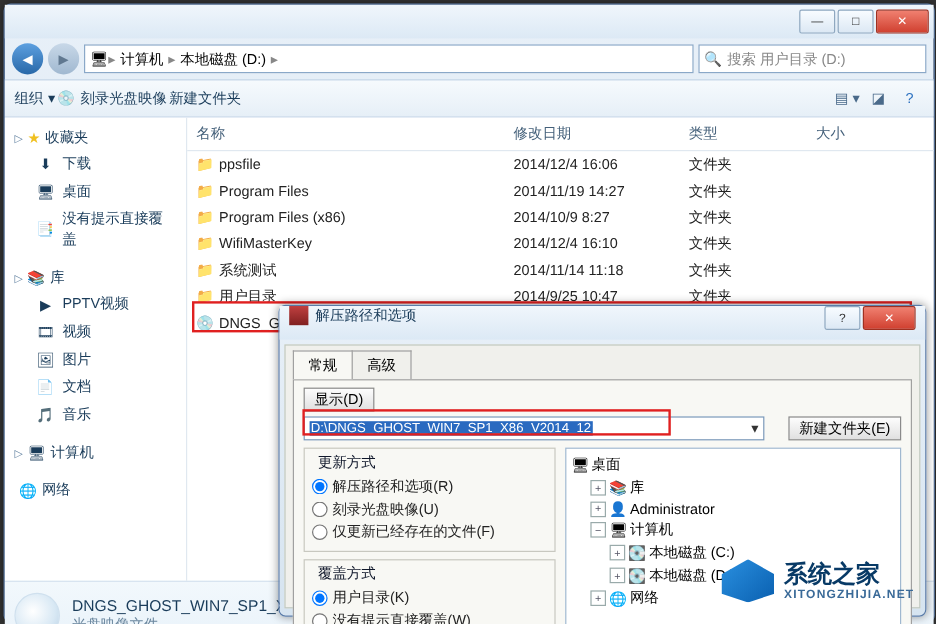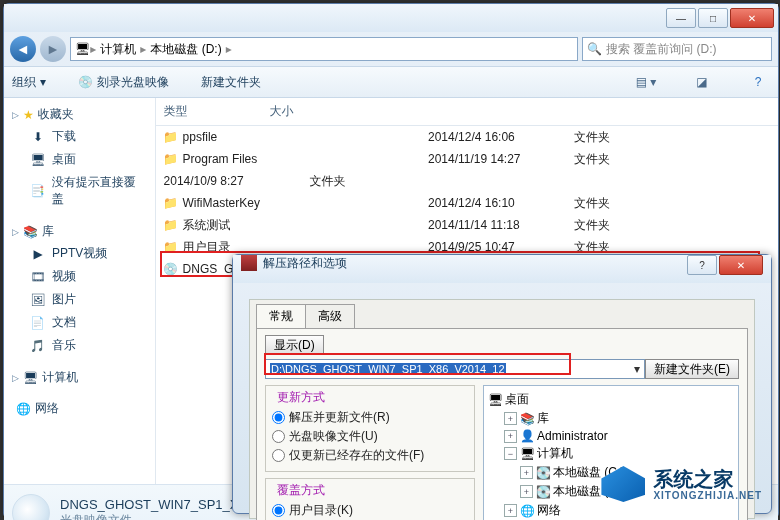--- a/index.html
+++ b/index.html
@@ -11,21 +11,21 @@
 .winbtn{width:28px;height:18px;border:1px solid #8fa8c0;background:linear-gradient(#f8fcff,#dce8f4);border-radius:2px;margin-left:2px;display:flex;align-items:center;justify-content:center;font-size:10px;color:#333}
 .winbtn.close{width:42px;background:linear-gradient(#f08070,#d04030);color:#fff;border-color:#a03020}
 .navbar{height:30px;display:flex;align-items:center;padding:2px 6px;gap:4px}
 .navbtn{width:26px;height:26px;border-radius:13px;background:linear-gradient(#5da0e0,#2868a8);display:flex;align-items:center;justify-content:center;color:#fff;font-size:14px}
 .navbtn.fwd{background:linear-gradient(#c8d8e8,#a0b8d0);color:#607890}
 .addressbar{flex:1;height:22px;background:#fff;border:1px solid #8aa8c8;display:flex;align-items:center;padding:0 4px;font-size:12px}
 .addressbar .crumb{padding:0 4px}
 .addressbar .sep{color:#888}
 .searchbox{width:180px;height:22px;background:#fff;border:1px solid #8aa8c8;display:flex;align-items:center;padding:0 4px;color:#888}
 .searchbox .sicon{margin-right:4px;color:#4a80c0}
-.toolbar{height:30px;background:linear-gradient(#f6fafd,#e6eff7);border-top:1px solid #c8d8e8;border-bottom:1px solid #c8d8e8;display:flex;align-items:center;padding:0 8px;gap:32px}
+.toolbar{height:30px;background:linear-gradient(#f6fafd,#e6eff7);border-top:1px solid #c8d8e8;border-bottom:1px solid #c8d8e8;display:flex;align-items:center;padding:0 8px;gap:2px}
 .toolbar .tbtn{color:#1a3c5a;display:flex;align-items:center;gap:4px}
 .toolbar .spacer{flex:1}
 .toolbar .ricon{width:22px;height:20px;border:1px solid transparent;display:flex;align-items:center;justify-content:center;color:#4a6a8a}
 .body{display:flex;height:386px;background:#fff}
 .sidebar{width:150px;border-right:1px solid #e0e8f0;padding:6px 4px;overflow:hidden}
 .sb-group{margin-bottom:10px}
 .sb-head{display:flex;align-items:center;gap:4px;color:#1a3c5a;font-size:12px;padding:2px 4px}
 .sb-head .caret{font-size:9px;color:#6080a0}
 .sb-head .gicon{color:#f0c020}
 .sb-item{display:flex;align-items:center;gap:6px;padding:3px 4px 3px 22px;color:#1a3c5a}
@@ -45,37 +45,37 @@
 .red-box{position:absolute;border:2px solid #e02020;pointer-events:none}
 .red1{left:156px;top:247px;width:596px;height:22px}
 .statusbar{height:48px;border-top:1px solid #d8e4f0;display:flex;align-items:center;padding:4px 8px;gap:10px;background:linear-gradient(#f2f8fc,#e8f2fa)}
 .statusbar .thumb{width:36px;height:36px;background:radial-gradient(circle at 40% 40%,#fff,#d8e8f4 60%,#b8d0e4);border-radius:50%;border:1px solid #cfe0ee}
 .statusbar .sname{color:#1a3c5a;font-size:13px}
 .statusbar .stype{color:#6a869e}
 .dialog{left:232px;top:254px;width:538px;height:258px}
 .dlg-title{height:28px;display:flex;align-items:flex-start;padding:0 8px;background:linear-gradient(#f0f6fc,#dce9f5)}
 .dlg-title .dicon{width:16px;height:16px;background:linear-gradient(#c04040,#802020);margin-right:6px}
 .dlg-title .dt{flex:1;color:#1a3c5a}
-.dlg-body{background:#f0f0ec;margin:16px;border:1px solid #c0c8c0;height:218px;padding:0;display:flex;flex-direction:column}
+.dlg-body{background:#f0f0ec;margin:4px;border:1px solid #c0c8c0;height:218px;padding:0;display:flex;flex-direction:column}
 .tabs{display:flex;padding:4px 6px 0 6px}
 .tab{padding:3px 12px;border:1px solid #a0a0a0;border-bottom:none;background:#f0f0ec;margin-right:-1px}
 .tab.active{background:#f8f8f4;position:relative;z-index:2}
 .tabpanel{flex:1;border:1px solid #a0a0a0;margin:0 6px 6px 6px;background:#f8f8f4;padding:6px 8px;position:relative}
 .dest-row{display:flex;align-items:center;gap:8px;margin-bottom:4px}
 .dest-row .lbl{flex:1}
 .smbtn{height:20px;padding:0 8px;background:linear-gradient(#fdfdfd,#e0e0e0);border:1px solid #8a8a8a;border-radius:0;font-size:12px}
-.path-row{display:flex;align-items:center;gap:0;margin-bottom:6px}
+.path-row{display:flex;align-items:center;gap:20px;margin-bottom:6px}
 .pathbox{flex:1;height:18px;background:#fff;border:1px solid #7a98b8;padding:0 4px;display:flex;align-items:center}
 .pathbox .seltext{background:#2a6ac0;color:#fff;padding:0 1px;font-size:11px}
 .pathbox .dd{margin-left:auto;color:#333}
 .red2{position:absolute;border:2px solid #e02020;left:7px;top:24px;width:303px;height:18px;pointer-events:none}
 .lower{display:flex;gap:8px}
 .left-opts{width:210px}
 .fieldset{border:1px solid #c8c8c0;padding:4px 6px 6px 6px;margin-bottom:6px}
-.fieldset .legend{color:#a21caf;margin:-10px 0 2px 2px;background:#f8f8f4;display:inline-block;padding:0 3px}
+.fieldset .legend{color:#0f172a;margin:-10px 0 2px 2px;background:#f8f8f4;display:inline-block;padding:0 3px}
 .opt{display:flex;align-items:center;gap:4px;padding:1px 0;color:#222}
 .opt input{margin:0}
 .tree{flex:1;background:#fff;border:1px solid #a0b8d0;padding:4px;font-size:12px;height:140px;overflow:hidden}
 .tn{display:flex;align-items:center;gap:3px;padding:1px 0}
 .tn .tw{width:11px;height:11px;border:1px solid #9aa;display:inline-flex;align-items:center;justify-content:center;font-size:9px;color:#556;background:#fff}
 .tn .ti{width:14px;text-align:center}
 .tn.ind1{padding-left:16px}.tn.ind2{padding-left:32px}
 .watermark{position:absolute;right:18px;bottom:18px;display:flex;align-items:center;gap:8px;color:#0a5aa8;font-weight:bold}
 .watermark .logo{width:44px;height:36px;background:linear-gradient(135deg,#2a90e0,#0a60b0);clip-path:polygon(50% 0,100% 35%,100% 80%,50% 100%,0 80%,0 35%)}
 .watermark .wm-text{display:flex;flex-direction:column;line-height:1.1}
@@ -100,21 +100,21 @@
     <div class="addressbar">
       <span>🖥</span>
       <span class="sep">▸</span>
       <span class="crumb">计算机</span>
       <span class="sep">▸</span>
       <span class="crumb">本地磁盘 (D:)</span>
       <span class="sep">▸</span>
     </div>
     <div class="searchbox">
       <span class="sicon">🔍</span>
-      <span>搜索 覆盖前询问 (D:)</span>
+      <span>搜索 用户目录 (D:)</span>
     </div>
   </div>
   <div class="toolbar">
     <span class="tbtn"><span>组织</span> ▾</span>
     <span class="tbtn">
         <span>💿</span>
         <span>刻录光盘映像</span>
       </span>
     <span class="tbtn">新建文件夹</span>
     <span class="spacer"></span>
@@ -184,37 +184,40 @@
       <div class="sb-group">
         <div class="sb-head">
             <span class="caret"></span>
             <span>🌐</span>
             <span>网络</span>
           </div>
       </div>
     </div>
     <div class="filepane">
       <div class="colhead">
+        <div class="c-name">名称</div>
+        <div class="c-date">修改日期</div>
         <div class="c-type">类型</div>
         <div class="c-size">大小</div>
       </div>
       <div class="rows" id="file-rows">
           <div class="row">
             <div class="c-name"><span class="ficon">📁</span>ppsfile</div>
             <div class="c-date">2014/12/4 16:06</div>
             <div class="c-type">文件夹</div>
             <div class="c-size"></div>
           </div>
           <div class="row">
             <div class="c-name"><span class="ficon">📁</span>Program Files</div>
             <div class="c-date">2014/11/19 14:27</div>
             <div class="c-type">文件夹</div>
             <div class="c-size"></div>
           </div>
           <div class="row">
+            <div class="c-name"><span class="ficon">📁</span>Program Files (x86)</div>
             <div class="c-date">2014/10/9 8:27</div>
             <div class="c-type">文件夹</div>
             <div class="c-size"></div>
           </div>
           <div class="row">
             <div class="c-name"><span class="ficon">📁</span>WifiMasterKey</div>
             <div class="c-date">2014/12/4 16:10</div>
             <div class="c-type">文件夹</div>
             <div class="c-size"></div>
           </div>
@@ -274,25 +277,25 @@
         </div>
         <button class="smbtn">新建文件夹(E)</button>
       </div>
       <div class="red2"></div>
       <div class="lower">
         <div class="left-opts">
           <div class="fieldset">
             <div class="legend">更新方式</div>
             <label class="opt">
                 <input type="radio" checked="" style="">
-                <span>解压并更新文件(R)</span>
+                <span>解压路径和选项(R)</span>
               </label>
             <label class="opt">
                 <input type="radio" style="">
-                <span>光盘映像文件(U)</span>
+                <span>刻录光盘映像(U)</span>
               </label>
             <label class="opt">
                 <input type="radio" style="">
                 <span>仅更新已经存在的文件(F)</span>
               </label>
           </div>
           <div class="fieldset">
             <div class="legend">覆盖方式</div>
             <label class="opt">
                 <input type="radio" checked="" style="">

